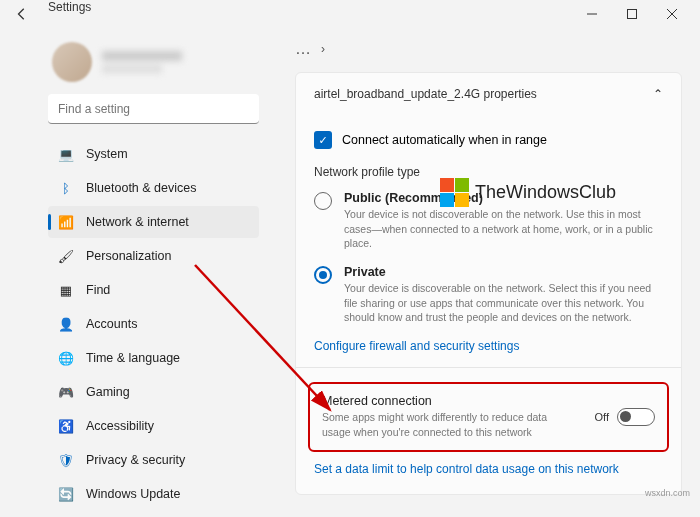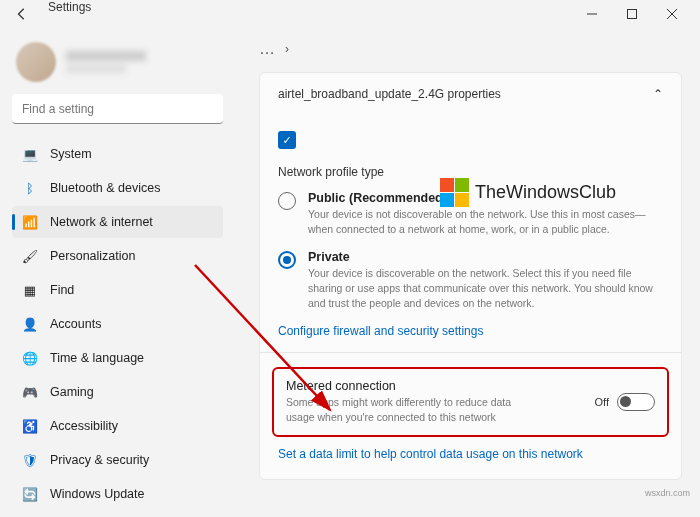--- a/index.html
+++ b/index.html
@@ -3,21 +3,21 @@
 <meta charset="utf-8">
 <style>
 * { margin: 0; padding: 0; box-sizing: border-box; font-family: 'Segoe UI', sans-serif; }
 body { background: #f3f3f3; width: 700px; height: 517px; overflow: hidden; position: relative; }
 .titlebar { height: 36px; display: flex; padding: 0 8px; }
 .titlebar .back { width: 28px; height: 28px; display: flex; align-items: center; justify-content: center; cursor: pointer; }
 .titlebar .title { margin-left: 12px; font-size: 12px; color: #333; }
 .titlebar .spacer { flex: 1; }
 .titlebar .winbtn { width: 40px; height: 28px; display: flex; align-items: center; justify-content: center; cursor: pointer; }
 .content { display: flex; height: calc(100% - 36px); }
-.sidebar { width: 235px; padding: 0 12px; }
+.sidebar { width: 235px; padding: 0 12px; margin-left: 36px; }
 .profile { display: flex; align-items: center; padding: 6px 4px 12px; gap: 10px; }
 .avatar { width: 40px; height: 40px; border-radius: 50%; background: linear-gradient(135deg,#d8c8b8,#c0a890); filter: blur(1px); }
 .profile-text { filter: blur(3px); color: #888; }
 .profile-text .line1 { font-size: 11px; width: 80px; height: 10px; background: #ccc; margin-bottom: 4px; }
 .profile-text .line2 { font-size: 9px; width: 60px; height: 8px; background: #ddd; }
 .search { width: 100%; height: 30px; border: none; border-bottom: 1px solid #888; background: #fff; border-radius: 4px; padding: 0 10px; font-size: 12px; margin-bottom: 14px; outline: none; }
 .navlist { list-style: none; }
 .navitem { display: flex; align-items: center; height: 32px; padding: 0 10px; border-radius: 4px; font-size: 12.5px; color: #222; cursor: pointer; gap: 12px; margin-bottom: 2px; }
 .navitem.active { background: #eaeaea; position: relative; }
 .navitem.active::before { content: ''; position: absolute; left: 0; top: 8px; bottom: 8px; width: 3px; background: #0067c0; border-radius: 2px; }
@@ -147,20 +147,21 @@
     </div>
 
     <div class="card">
       <div class="card-head">
         <span>airtel_broadband_update_2.4G properties</span>
         <span style="cursor:pointer">⌃</span>
       </div>
 
       <div class="chk-row">
         <div class="checkbox">✓</div>
+        <span>Connect automatically when in range</span>
       </div>
 
       <div class="section-label">Network profile type</div>
 
       <div class="radio-opt">
         <div class="radio"></div>
         <div class="radio-text">
           <div class="rt-title">Public (Recommended)</div>
           <div class="rt-desc">Your device is not discoverable on the network. Use this in most cases—when connected to a network at home, work, or in a public place.</div>
         </div>

